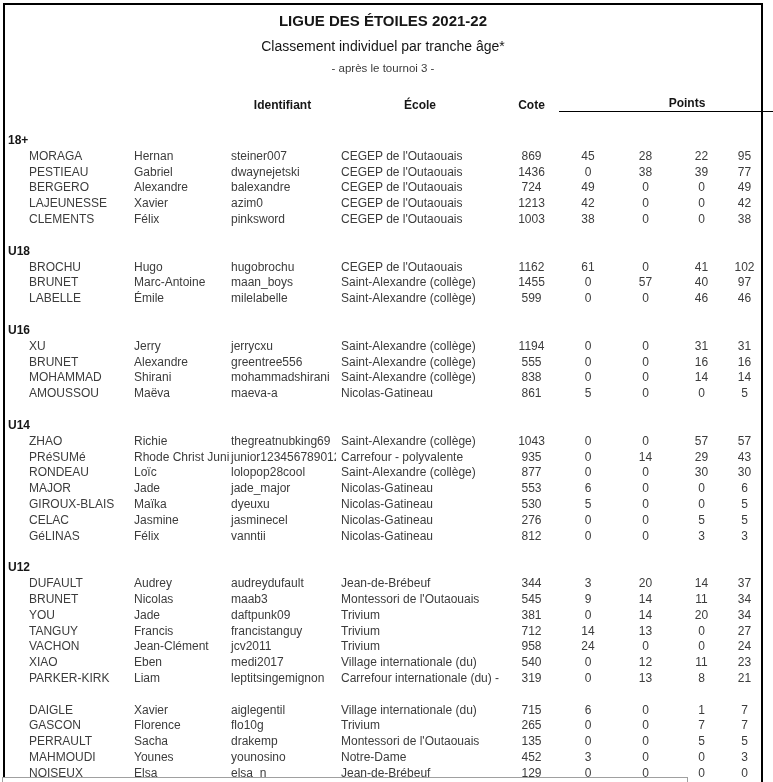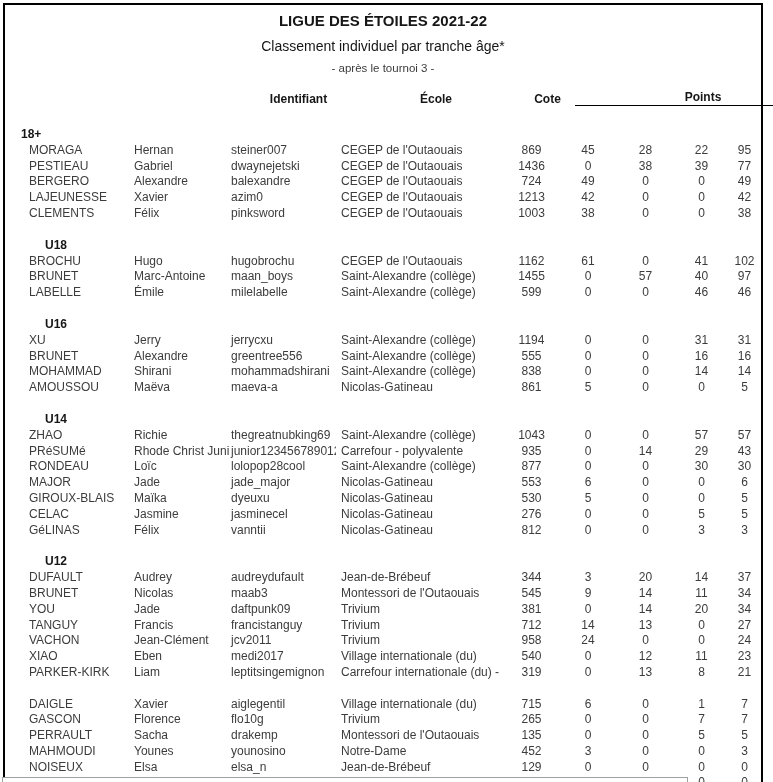--- a/index.html
+++ b/index.html
@@ -13,33 +13,33 @@
     position:absolute;left:3px;top:3px;width:760px;height:860px;
     border:2px solid #000;box-sizing:border-box;background:#fff;
   }
   .title{margin-top:7px;text-align:center;font-size:15px;font-weight:bold;color:#161616;}
   .subtitle{margin-top:9px;text-align:center;font-size:14px;font-weight:normal;color:#161616;}
   .note{margin-top:8px;text-align:center;font-size:11.5px;color:#3c3c3c;}
 
   .grid{display:grid;grid-template-columns:124px 100px 107px 168px 55px 58px 57px 55px 31px;}
   .hgrid{display:grid;grid-template-columns:124px 100px 107px 168px 55px 256px;}
 
-  .header-row{margin-top:14px;height:18px;align-items:end;padding-left:16px;}
+  .header-row{margin-top:20px;height:18px;align-items:end;}
   .subheader-row{height:17px;align-items:end;gap:48px;}
   .hdr{font-weight:bold;color:#161616;font-size:12px;}
   .center{text-align:center;}
   .points-group{border-bottom:1px solid #000;padding-bottom:1px;}
 
   #table-body{margin-top:2px;}
   .section-label{
     font-weight:bold;color:#161616;font-size:12px;height:15.8px;line-height:15.8px;
-    padding-left:16px;
+    padding-left:3px;
   }
   .sec-gap-first{margin-top:4px;}
-  .sec-gap{margin-top:16px;margin-left:24px;}
+  .sec-gap{margin-top:16px;}
   .trow{height:15.8px;line-height:15.8px;font-size:12px;}
   .trow .c{overflow:hidden;white-space:nowrap;}
   .c1{padding-left:24px;}
   .c2{padding-left:5px;}
   .c3{padding-left:2px;}
   .c4{padding-left:5px;}
   .c5,.c6,.c7,.c8,.c9{text-align:center;}
 
   .clipped-box{
     position:absolute;left:2px;top:777px;width:686px;height:12px;

